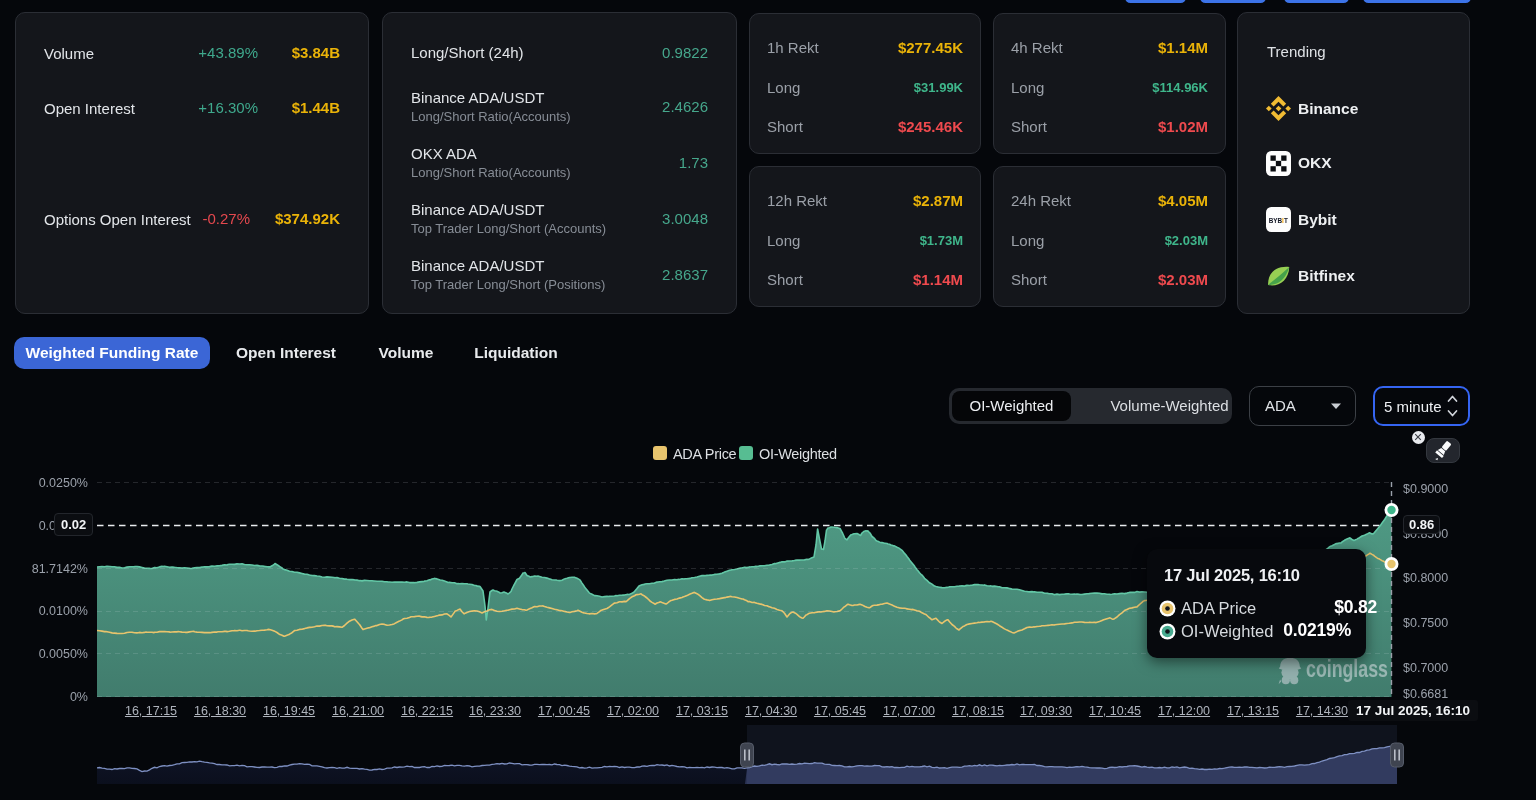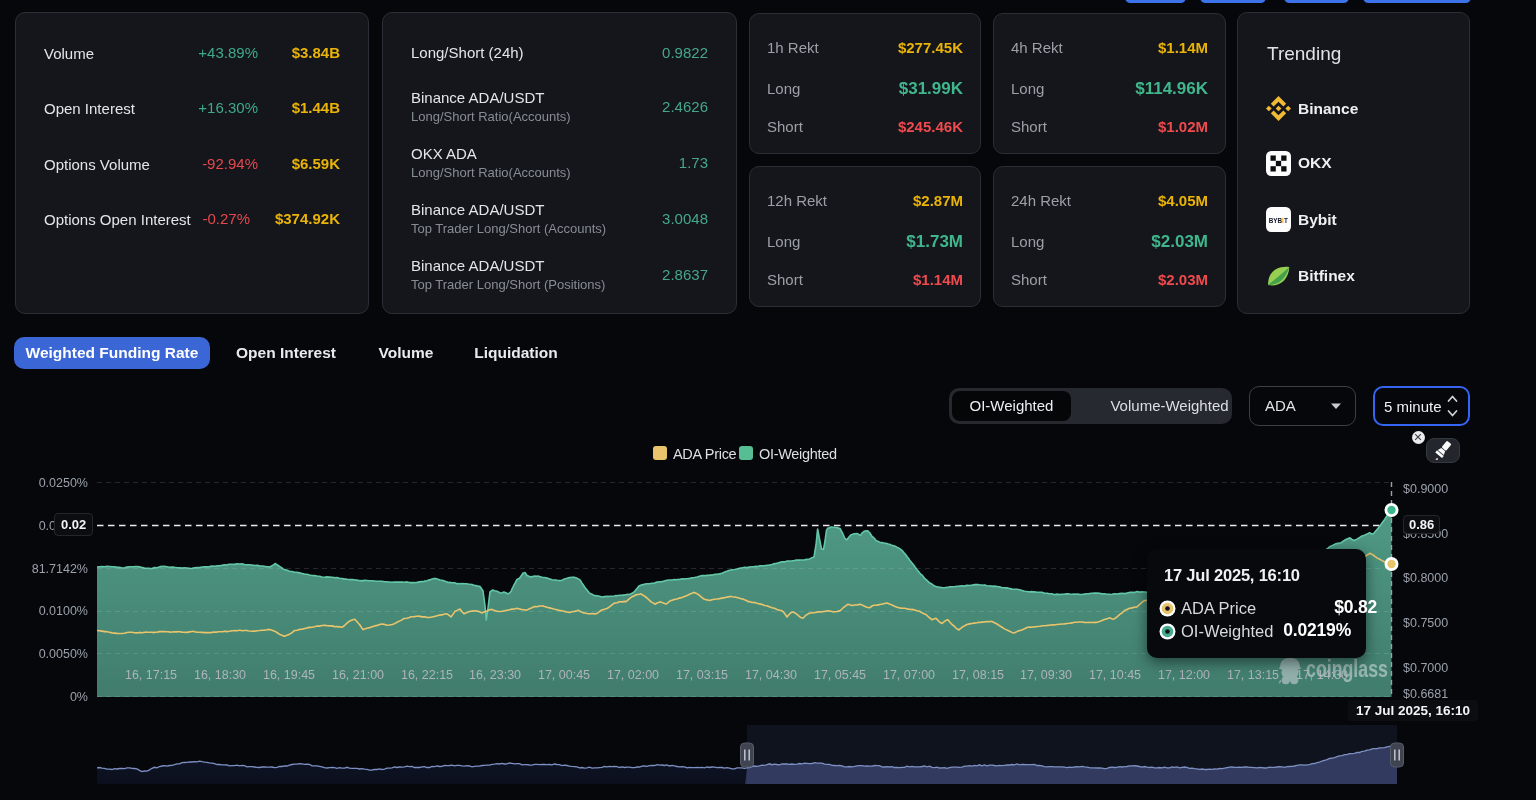--- a/index.html
+++ b/index.html
@@ -7,30 +7,30 @@
   font-family:"Liberation Sans", sans-serif; -webkit-font-smoothing:antialiased; }
 .abs { position:absolute; }
 #page { position:relative; width:1536px; height:800px; background:#05070b; }
 .panel { position:absolute; background:#14161b; border:1px solid #2b2e35; border-radius:10px; }
 .row { position:absolute; left:28px; right:28px; display:flex; justify-content:space-between; align-items:center; }
 .lbl { color:#e2e5e9; font-size:15px; }
 .lbl2 { color:#9ba0a8; font-size:15px; }
 .pct-up { color:#3fa98d; font-size:15px; }
 .pct-dn { color:#e4484e; font-size:15px; }
 .val { color:#eab308; font-size:15px; font-weight:bold; }
-.val-up { color:#3fb68b; font-size:17px; font-weight:bold; }
+.val-up { color:#3fb68b; font-size:13px; font-weight:bold; }
 .val-dn { color:#ef4a4e; font-size:15px; font-weight:bold; }
 .tval { color:#46a78c; font-size:15px; }
 .sub { color:#878d96; font-size:13px; margin-top:3px; }
 .topbtn { position:absolute; top:-8px; height:11px; background:#3c73e8; border-radius:6px; }
 .tab { position:absolute; top:337px; height:32px; line-height:32px; color:#e8eaed;
   font-size:15.5px; font-weight:bold; text-align:center; white-space:nowrap; transform:translateX(-50%); }
 .axis-l { position:absolute; width:88px; text-align:right; color:#9ba1ab; font-size:12.5px; }
 .axis-r { position:absolute; left:1403px; color:#9ba1ab; font-size:12.5px; }
-.axis-x { position:absolute; color:#aeb3bc; font-size:12.5px; transform:translateX(-50%); top:668px; }
+.axis-x { position:absolute; color:#aeb3bc; font-size:12.5px; transform:translateX(-50%); top:704px;text-decoration:underline; }
 .alert-lab { position:absolute; background:#0b0d11; border:1px solid #23262c; color:#f2f4f6;
   font-size:13px; font-weight:bold; border-radius:4px; padding:3px 6px; }
 </style>
 </head>
 <body>
 <div id="page">
 
 <div class="topbtn" style="left:1125px;width:61px;"></div>
 <div class="topbtn" style="left:1200px;width:66px;"></div>
 <div class="topbtn" style="left:1284px;width:65px;"></div>
@@ -38,24 +38,20 @@
 
 <div class="panel" style="left:15px;top:12px;width:354px;height:302px;">
   <div class="row" style="top:31px;">
         <span class="lbl">Volume</span>
         <span style="margin-left:auto;"><span class="pct-up">+43.89%</span><span class="val" style="display:inline-block;width:82px;text-align:right;">$3.84B</span></span>
       </div>
   <div class="row" style="top:86px;">
         <span class="lbl">Open Interest</span>
         <span style="margin-left:auto;"><span class="pct-up">+16.30%</span><span class="val" style="display:inline-block;width:82px;text-align:right;">$1.44B</span></span>
       </div>
-  <div class="row" style="top:142px;">
-        <span class="lbl">Options Volume</span>
-        <span style="margin-left:auto;"><span class="pct-dn">-92.94%</span><span class="val" style="display:inline-block;width:82px;text-align:right;">$6.59K</span></span>
-      </div>
   <div class="row" style="top:197px;">
         <span class="lbl">Options Open Interest</span>
         <span style="margin-left:auto;"><span class="pct-dn">-0.27%</span><span class="val" style="display:inline-block;width:90px;text-align:right;">$374.92K</span></span>
       </div>
 </div>
 
 <div class="panel" style="left:382px;top:12px;width:355px;height:302px;">
   <div class="row" style="top:30.5px;">
         <span class="lbl">Long/Short (24h)</span>
         <span class="tval">0.9822</span>
@@ -141,21 +137,21 @@
         <span class="lbl2">Long</span>
         <span class="val-up">$2.03M</span>
       </div>
   <div class="row" style="left:17px;right:17px;top:104px;">
         <span class="lbl2">Short</span>
         <span class="val-dn">$2.03M</span>
       </div>
 </div>
 
 <div class="panel" style="left:1237px;top:12px;width:233px;height:302px;">
-  <div class="abs" style="left:29px;top:29.5px;color:#dfe2e6;font-size:19px;">Trending</div>
+  <div class="abs" style="left:29px;top:29.5px;color:#dfe2e6;font-size:15px;">Trending</div>
   <div class="abs" style="left:28px;top:83px;width:25px;height:25px;">
     <svg width="25" height="25" viewBox="0 0 126.61 126.61">
           <g fill="#F0BB33">
             <path d="M38.73 53.2l24.59-24.58 24.6 24.6 14.3-14.31L63.32 0 24.42 38.9z"></path>
             <path d="M0 63.31l14.3-14.31 14.32 14.3-14.31 14.3z"></path>
             <path d="M38.73 73.41l24.59 24.59 24.6-24.6 14.31 14.29-38.9 38.91-38.91-38.88z"></path>
             <path d="M97.98 63.3l14.3-14.3 14.31 14.3-14.3 14.32z"></path>
             <path d="M77.83 63.3L63.51 48.99 52.93 59.57l-1.21 1.21-2.5 2.5 14.3 14.3z"></path>
           </g>
         </svg>

